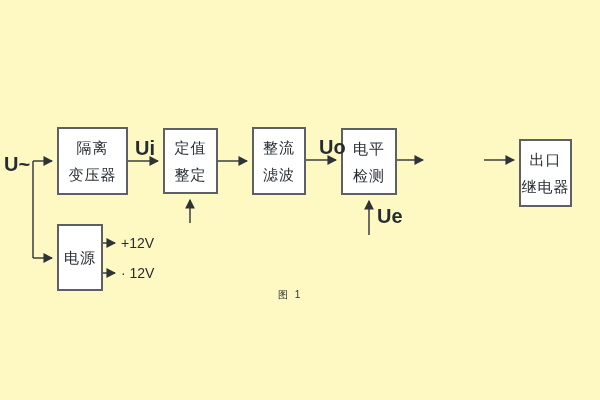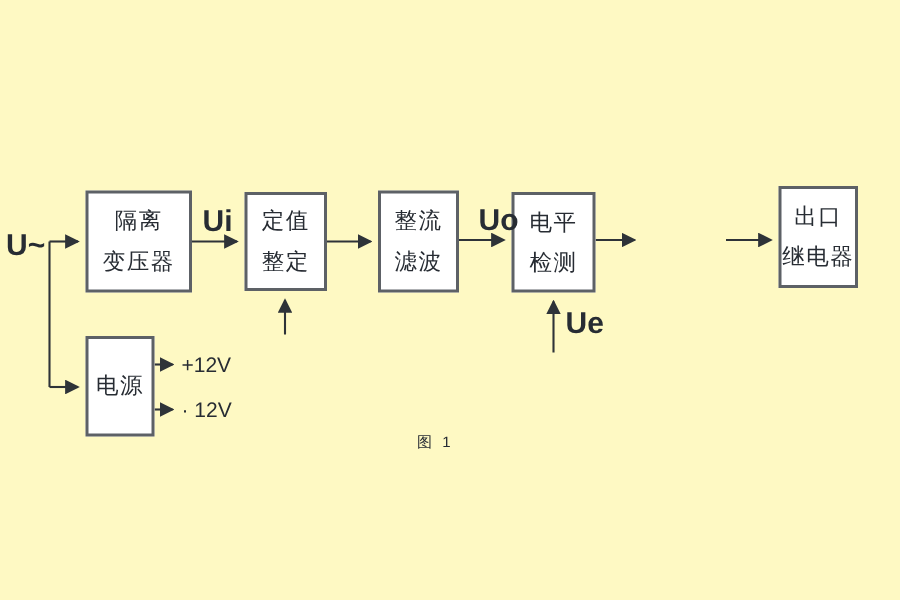--- a/index.html
+++ b/index.html
@@ -65,21 +65,21 @@
     <span>电平</span>
     <span>检测</span>
   </div>
 
   <div class="box" style="left:252px;top:127px;width:54px;height:68px">
     <span>整流</span>
     <span>滤波</span>
   </div>
 
 
-  <div class="box" style="left:519px;top:124px;width:53px;height:68px">
+  <div class="box" style="left:519px;top:139px;width:53px;height:68px">
     <span>出口</span>
     <span>继电器</span>
   </div>
 
   <div class="box" style="left:57px;top:224px;width:46px;height:67px">
     <span>电源</span>
 
   </div>
 
 

